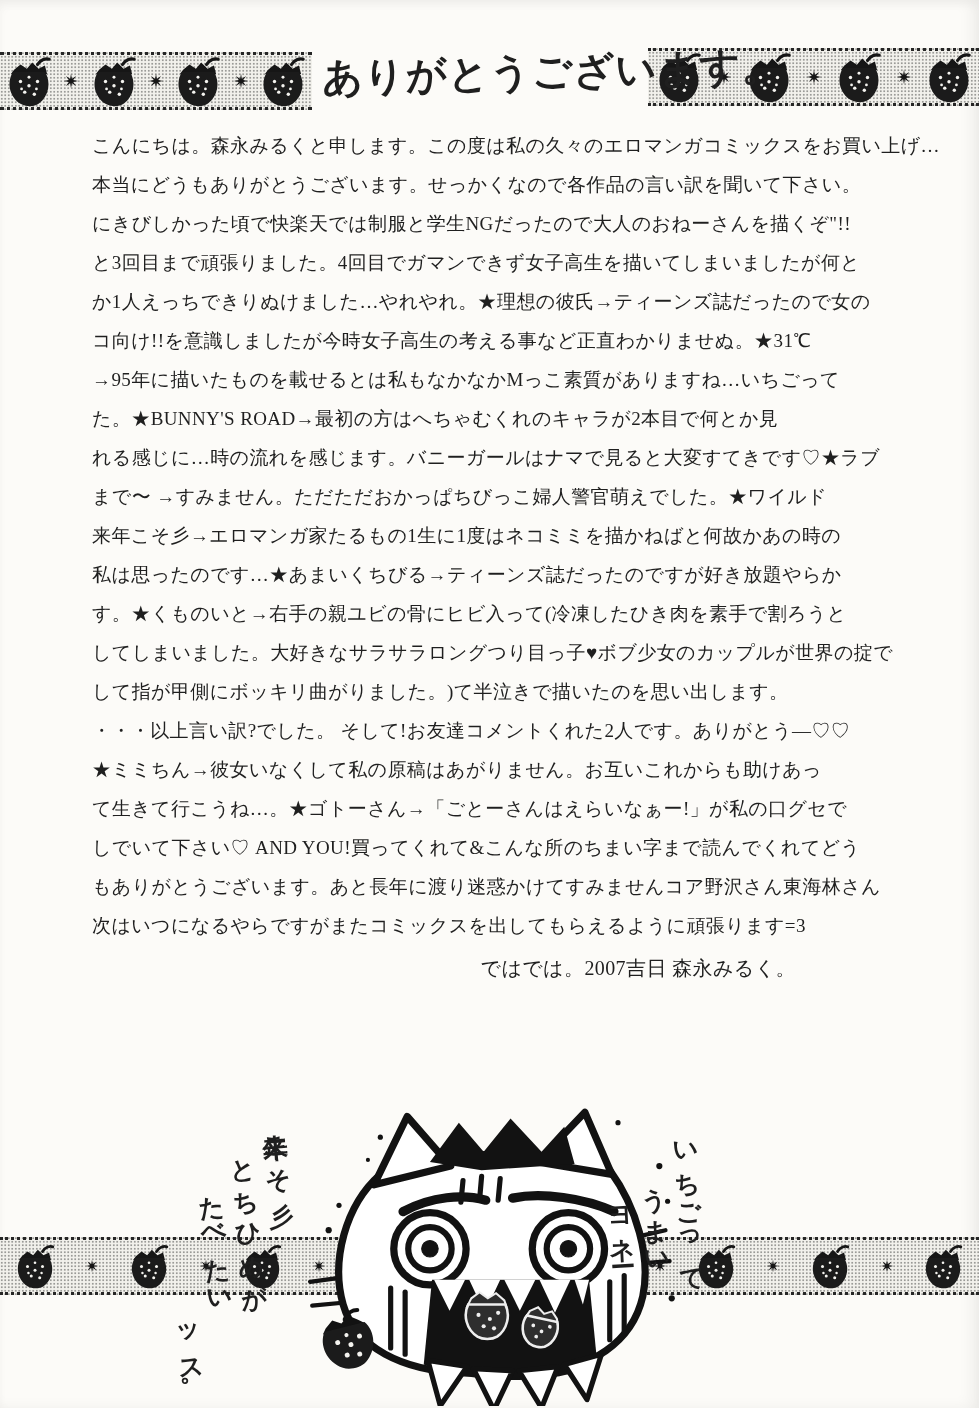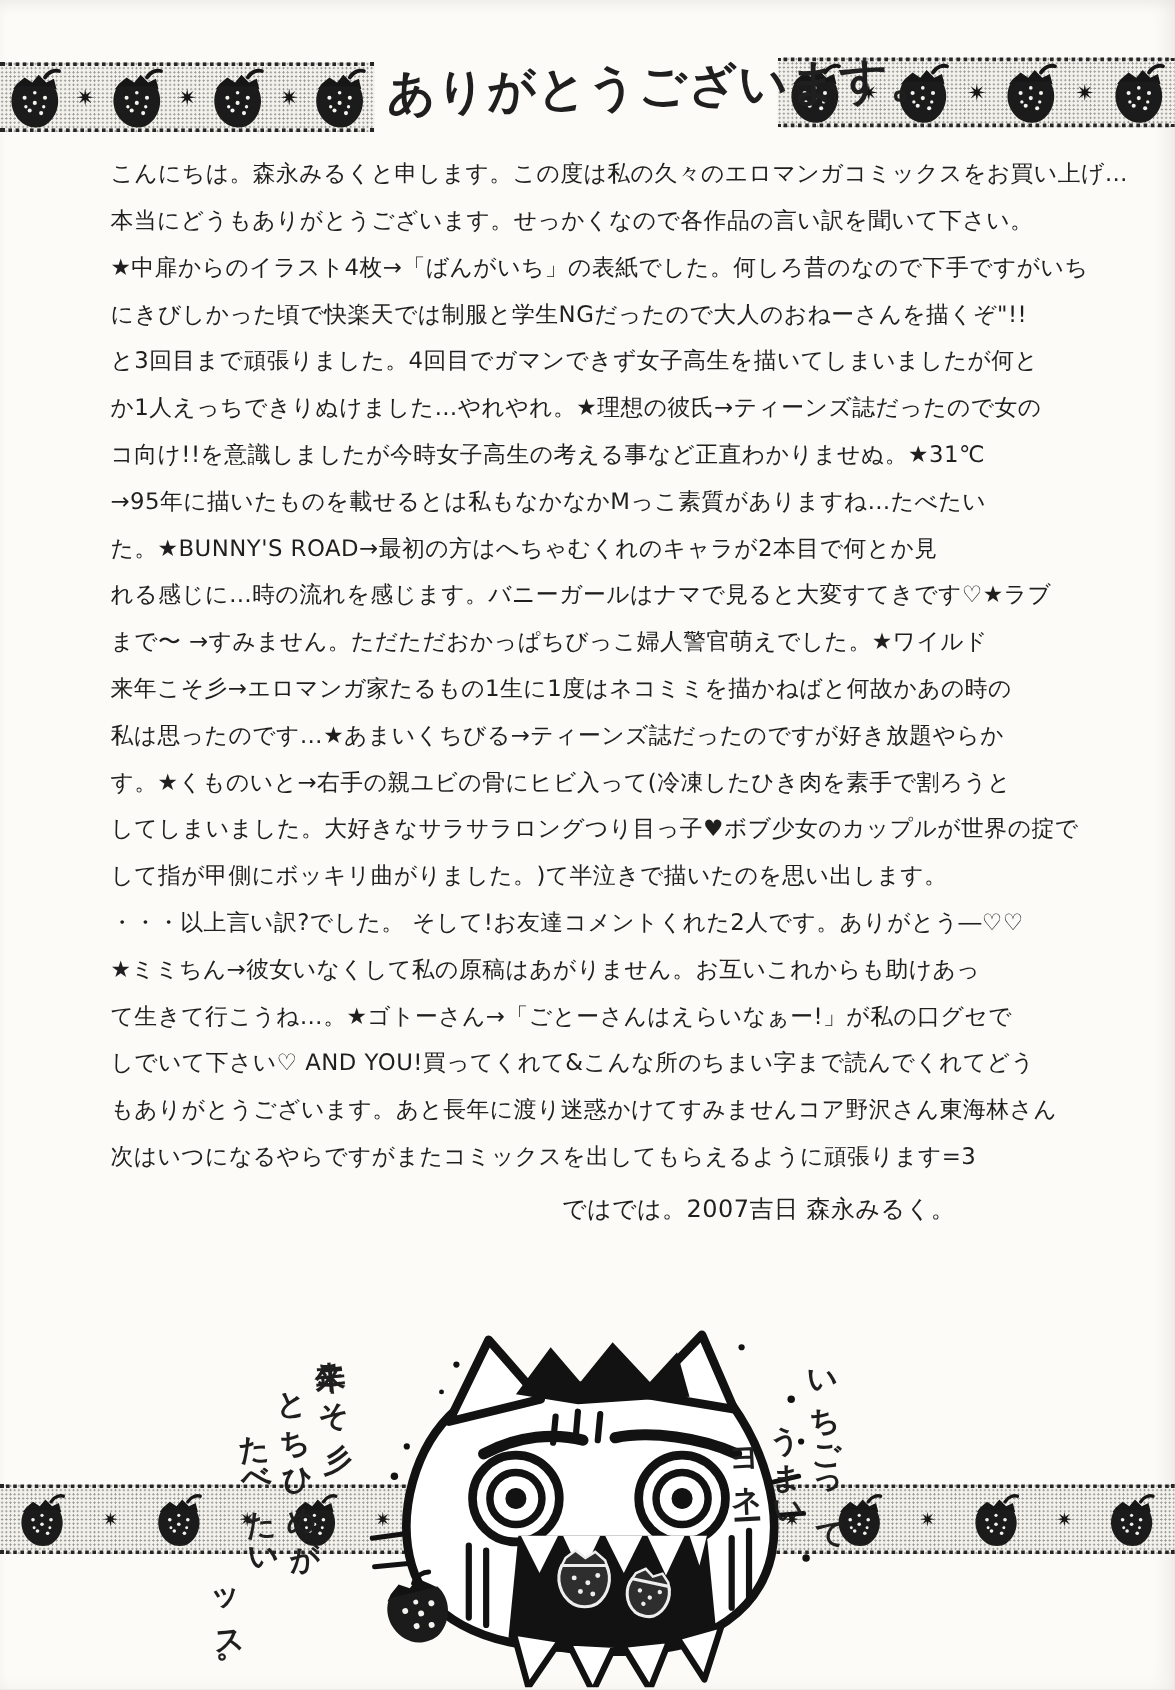--- a/index.html
+++ b/index.html
@@ -24,21 +24,21 @@
   .band-bottom { left:0; top:1237px; width:979px; }
   .band svg { flex:0 0 auto; }
   
   .title {
     position:absolute; left:322px; top:46px; width:326px; z-index:2;
     font-size:40px; font-weight:bold; letter-spacing:1px; white-space:nowrap;
     transform:rotate(-1.5deg);
   }
   
   .body-text { position:absolute; left:92px; top:126px; width:812px; z-index:2; }
-  .line { font-size:19px; line-height:39px; white-space:nowrap; letter-spacing:0.4px; }
+  .line { font-size:19px; line-height:39px; white-space:nowrap; letter-spacing:0.4px;font-family:Liberation Serif, serif; }
   .signoff { text-align:right; padding-right:108px; font-size:20px; margin-top:4px; }
   
   .v-note { position:absolute; display:flex; flex-direction:row-reverse; gap:8px; z-index:3; }
   .v-col {
     writing-mode:vertical-rl; text-orientation:upright;
     font-size:25px; font-weight:bold; line-height:1.05; letter-spacing:3px; white-space:nowrap;
   }
   .note-left  { left:168px; top:1118px; transform:rotate(-5deg); }
   .note-left  .v-col:nth-child(2){ margin-top:26px; }
   .note-left  .v-col:nth-child(3){ margin-top:58px; }
@@ -120,26 +120,25 @@
         <use href="#sym-star"></use>
       </svg>
       <svg width="48" height="51" viewBox="0 0 44 48">
         <use href="#sym-berry"></use>
       </svg>
     </div>
 
   <div class="body-text">
     <div class="line">こんにちは。森永みるくと申します。この度は私の久々のエロマンガコミックスをお買い上げ…</div>
     <div class="line">本当にどうもありがとうございます。せっかくなので各作品の言い訳を聞いて下さい。</div>
-    <div class="line">★中扉からのイラスト4枚→「ばんがいち」の表紙でした。何しろ昔のなので下手ですがいち</div>
     <div class="line">にきびしかった頃で快楽天では制服と学生NGだったので大人のおねーさんを描くぞ"!!</div>
     <div class="line">と3回目まで頑張りました。4回目でガマンできず女子高生を描いてしまいましたが何と</div>
     <div class="line">か1人えっちできりぬけました…やれやれ。★理想の彼氏→ティーンズ誌だったので女の</div>
     <div class="line">コ向け!!を意識しましたが今時女子高生の考える事など正直わかりませぬ。★31℃</div>
-    <div class="line">→95年に描いたものを載せるとは私もなかなかMっこ素質がありますね…たべたい</div>
+    <div class="line">→95年に描いたものを載せるとは私もなかなかMっこ素質がありますね…いちごって</div>
     <div class="line">た。★BUNNY'S ROAD→最初の方はへちゃむくれのキャラが2本目で何とか見</div>
     <div class="line">れる感じに…時の流れを感じます。バニーガールはナマで見ると大変すてきです♡★ラブ</div>
     <div class="line">まで〜 →すみません。ただただおかっぱちびっこ婦人警官萌えでした。★ワイルド</div>
     <div class="line">来年こそ彡→エロマンガ家たるもの1生に1度はネコミミを描かねばと何故かあの時の</div>
     <div class="line">私は思ったのです…★あまいくちびる→ティーンズ誌だったのですが好き放題やらか</div>
     <div class="line">す。★くものいと→右手の親ユビの骨にヒビ入って(冷凍したひき肉を素手で割ろうと</div>
     <div class="line">してしまいました。大好きなサラサラロングつり目っ子♥ボブ少女のカップルが世界の掟で</div>
     <div class="line">して指が甲側にボッキリ曲がりました。)て半泣きで描いたのを思い出します。</div>
     <div class="line">・・・以上言い訳?でした。 そして!お友達コメントくれた2人です。ありがとう―♡♡</div>
     <div class="line">★ミミちん→彼女いなくして私の原稿はあがりません。お互いこれからも助けあっ</div>

